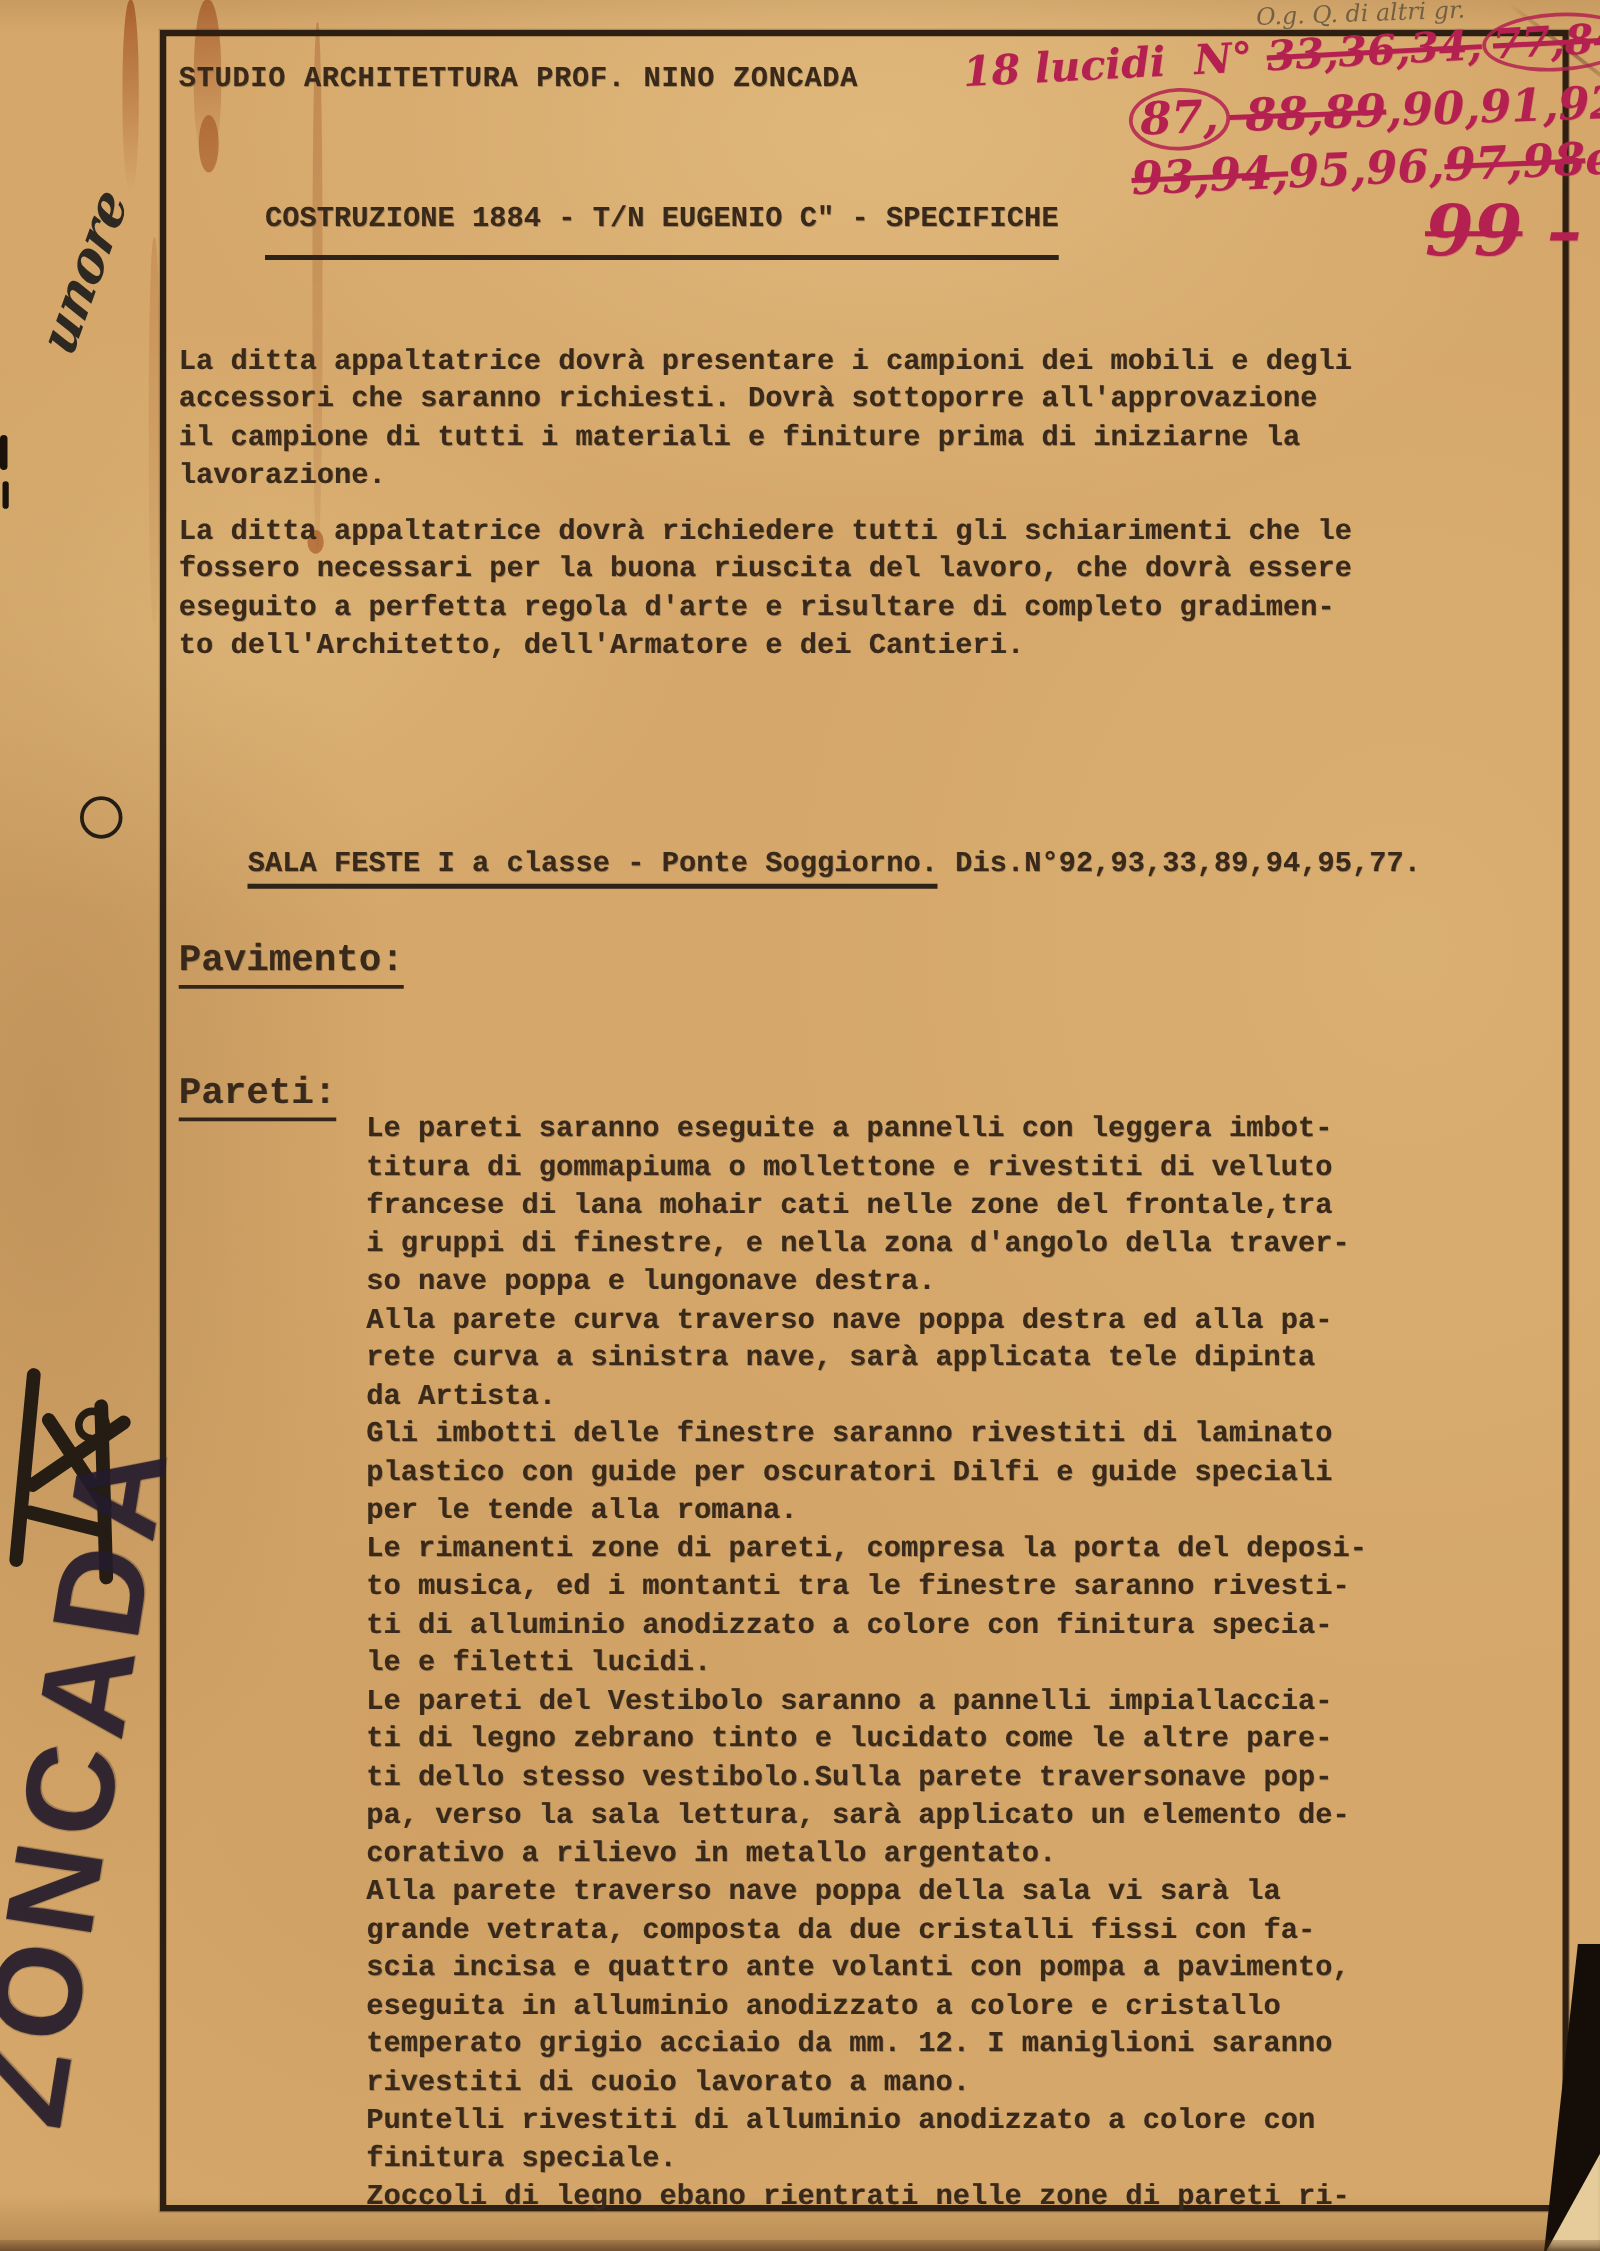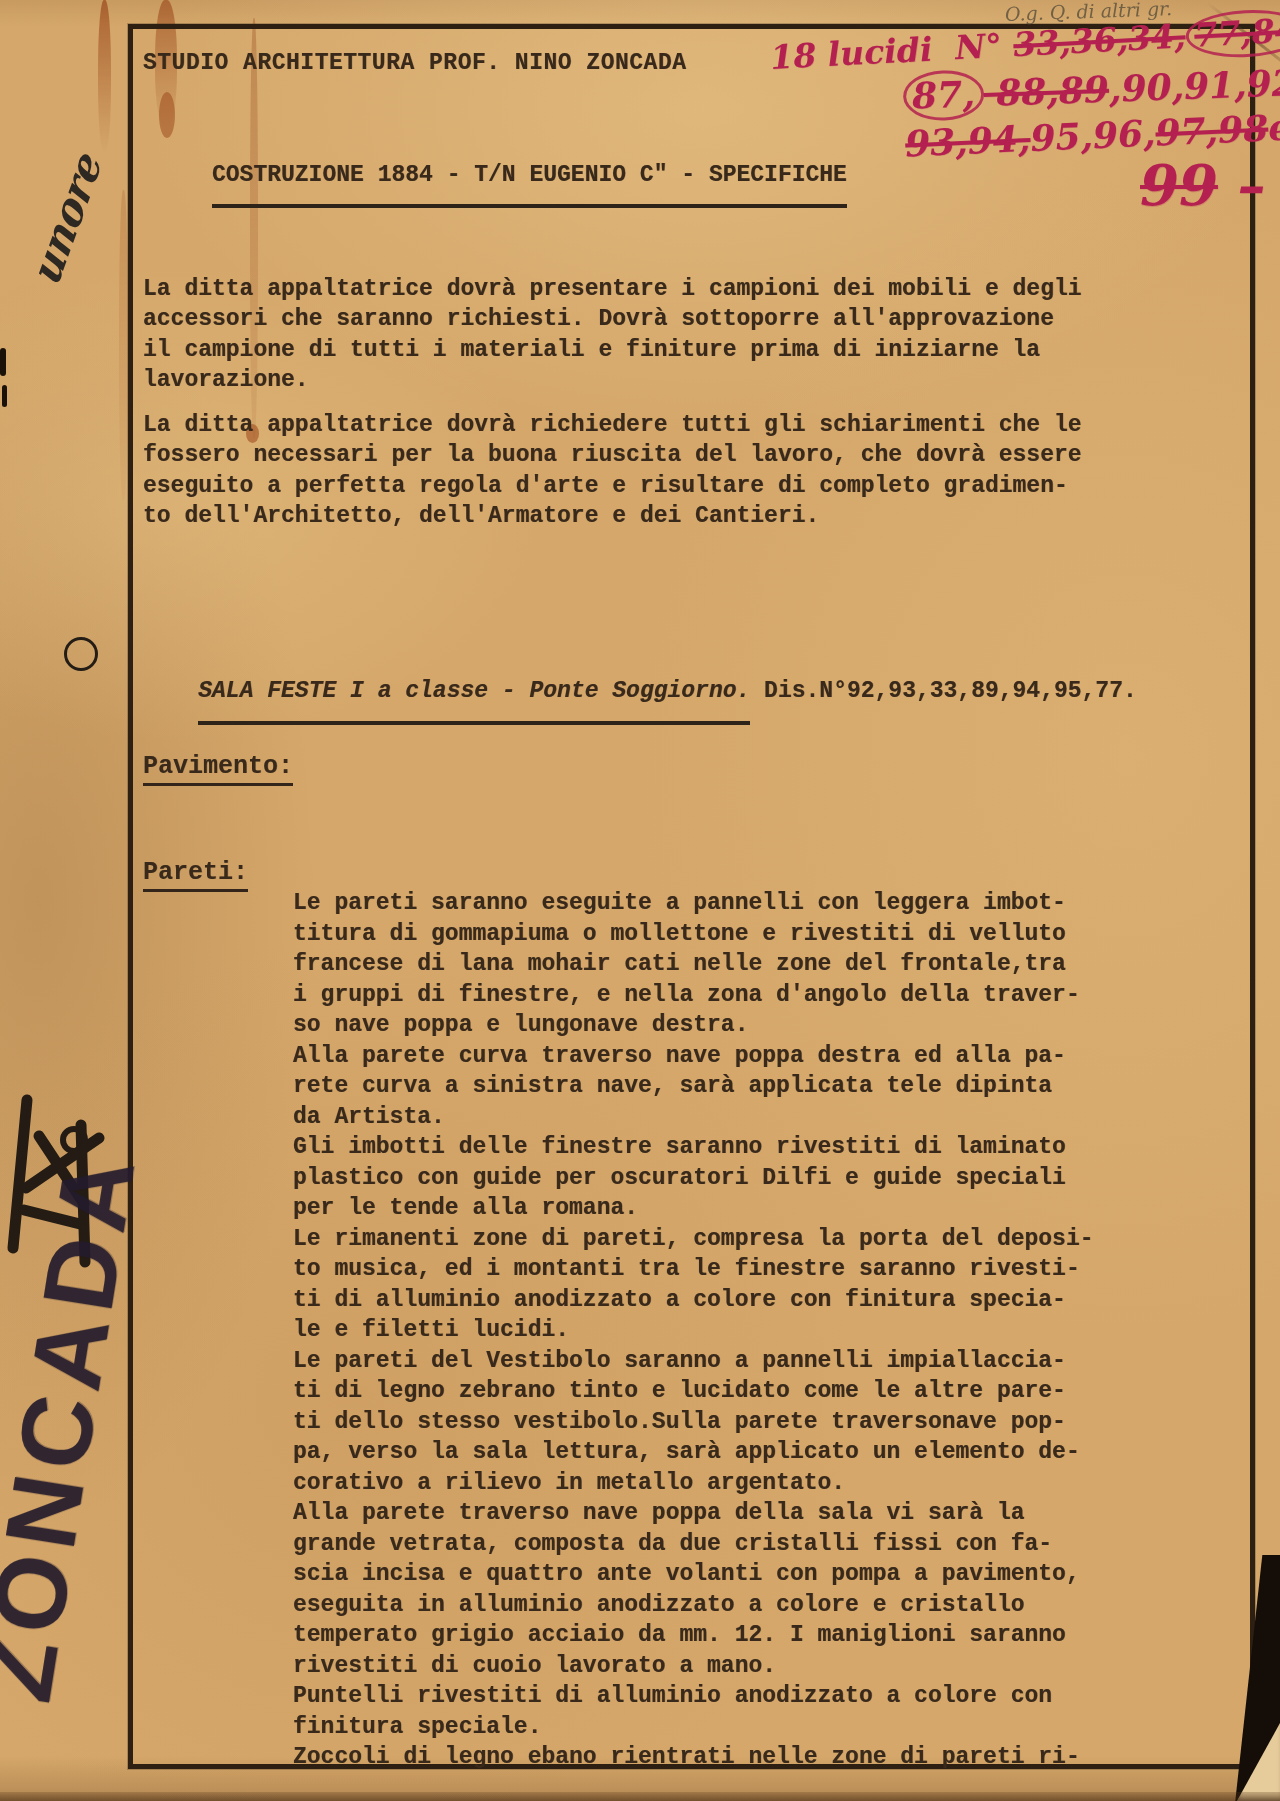--- a/index.html
+++ b/index.html
@@ -19,22 +19,22 @@
     text-shadow:0.5px 0.4px 0 rgba(56,41,27,.35), -0.3px 0 0 rgba(56,41,27,.2);}
   .fs26{font-size:23px;}
   .frame{left:128px;top:24px;width:1127px;height:1745px;border:5px solid #2d2013;
     box-sizing:border-box;box-shadow:0 0 0 1px rgba(45,32,19,.25);}
   .letterhead{left:143px;top:50px;letter-spacing:.5px;}
   .doc-title{left:212px;top:162px;border-bottom:4px solid #2e2318;padding-bottom:16px;}
   .para{line-height:30.4px;}
   .para1{left:143px;top:274px;}
   .para2{left:143px;top:410px;}
   .section-heading{left:143px;top:652px;}
-  .underline{border-bottom:4px solid #2e2318;padding-bottom:17px;font-style:italic;}
-  .spec-label{color:#38291b;font-weight:700;font-size:25px;border-bottom:3px solid #33251a;
+  .underline{border-bottom:4px solid #2e2318;padding-bottom:3px;}
+  .spec-label{color:#38291b;font-weight:700;font-size:30px;border-bottom:3px solid #33251a;
     padding-bottom:2px;text-shadow:0.5px 0.4px 0 rgba(56,41,27,.35);}
   .spec-text{line-height:30.5px;}
   .red-line{color:#b42150;font-family:"DejaVu Serif","Liberation Serif",serif;
     font-style:italic;font-weight:700;white-space:pre;
     text-shadow:.5px .5px 0 rgba(180,33,80,.25);}
   .struck{text-decoration:line-through;text-decoration-thickness:3.5px;}
   .circled{border:3px solid rgba(180,33,80,.85);border-radius:50%;padding:0 6px 2px 6px;}
   .pencil{color:rgba(100,86,64,.88);font-family:"DejaVu Serif","Liberation Serif",serif;
     font-style:italic;font-size:19px;white-space:pre;}
   .margin-word{color:#2e2823;font-family:"DejaVu Serif","Liberation Serif",serif;

